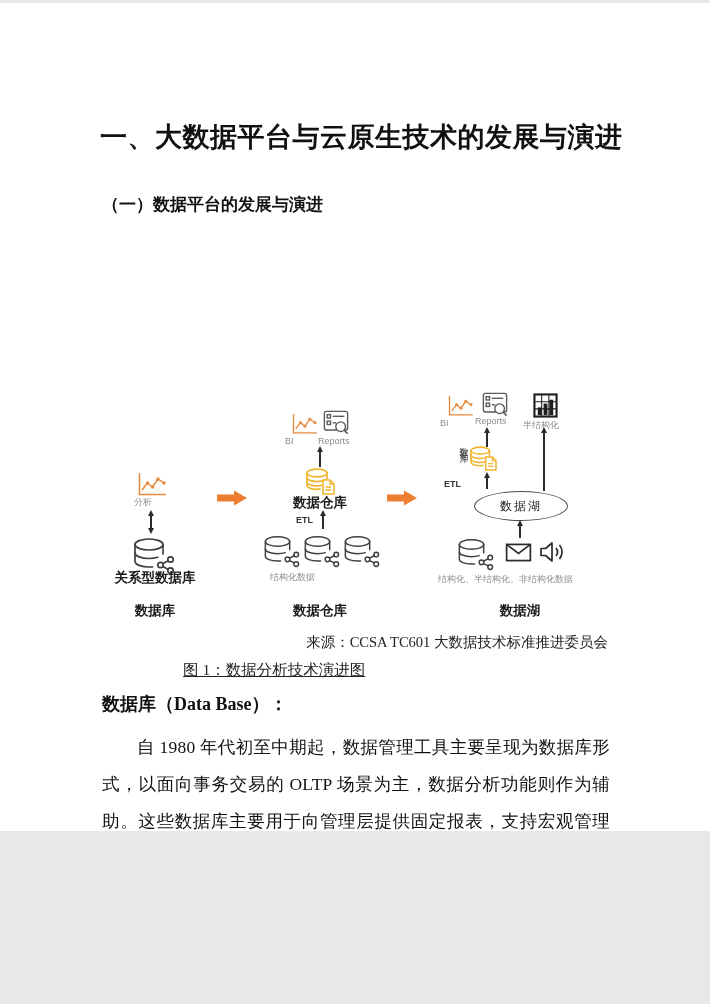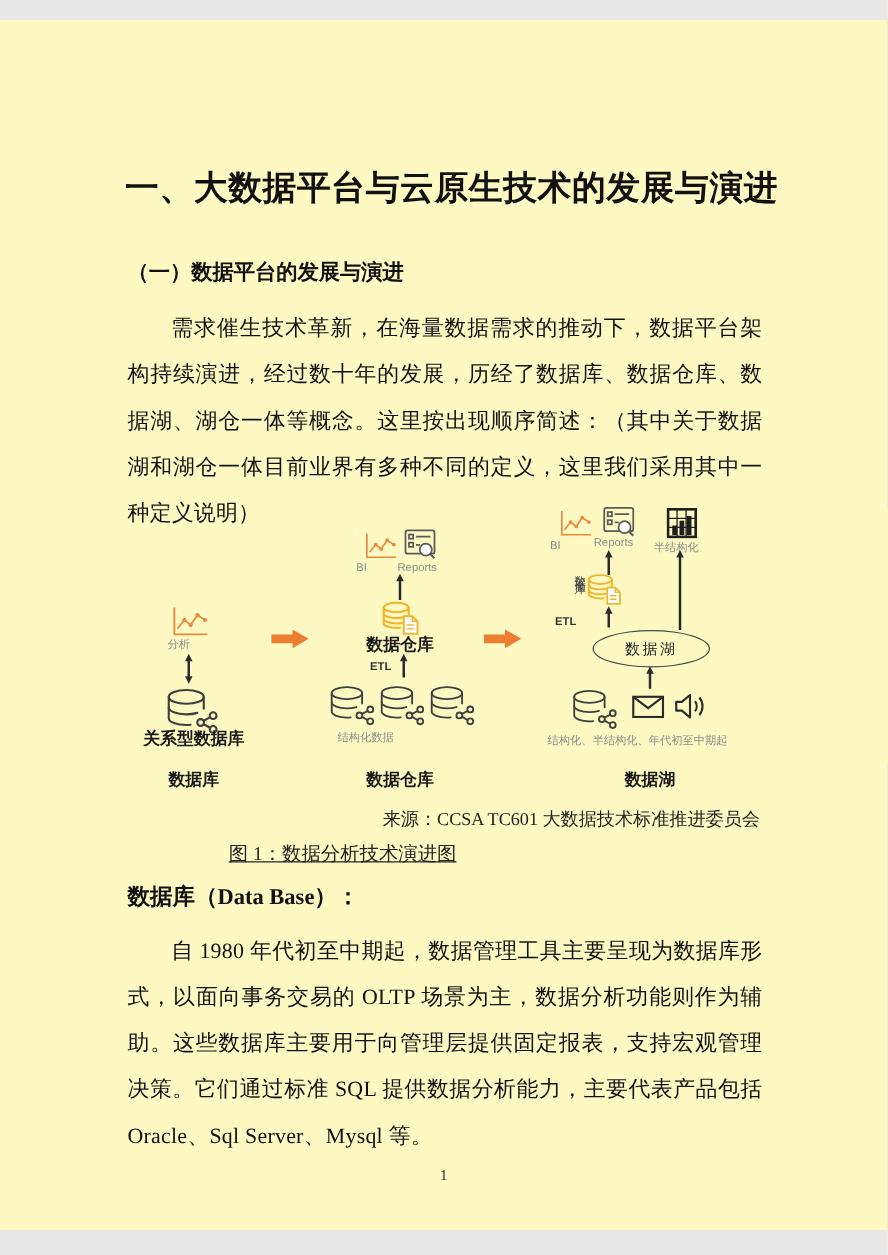--- a/index.html
+++ b/index.html
@@ -1,18 +1,18 @@
 <!DOCTYPE html>
 <html><head>
 <meta charset="utf-8">
 <style>
   html,body{margin:0;padding:0;background:#e8e8e8;}
   .page{
-    position:relative; width:710px; height:968px; margin:16px auto;
-    background:#fef9c3; overflow:hidden;
+    position:relative; width:710px; height:828px; margin:3px auto;
+    background:#ffffff; overflow:hidden;
     font-family:"Liberation Serif","DejaVu Serif",serif; color:#111;
   }
   .h1{
     position:absolute; left:100px; top:116px; width:520px;
     font-size:27px; font-weight:bold; letter-spacing:0.5px; white-space:nowrap;
   }
   .h2{
     position:absolute; left:102px; top:190px; width:420px;
     font-size:17px; font-weight:bold;
     font-family:Liberation Serif, serif;
@@ -146,21 +146,20 @@
     </symbol>
   </defs>
 </svg>
 
 <div class="page">
 
   <div class="h1">一、大数据平台与云原生技术的发展与演进</div>
 
   <div class="h2">（一）数据平台的发展与演进</div>
 
-  <div class="para para1">需求催生技术革新，在海量数据需求的推动下，数据平台架构持续演进，经过数十年的发展，历经了数据库、数据仓库、数据湖、湖仓一体等概念。这里按出现顺序简述：（其中关于数据湖和湖仓一体目前业界有多种不同的定义，这里我们采用其中一种定义说明）</div>
 
   <div class="diagram">
 
     <svg class="abs" style="left:137px;top:83px" width="30" height="25">
         <use href="#sym-chart"></use>
       </svg>
     <div class="lbl-sm" style="left:134px;top:107px;width:36px">分析</div>
     <div class="dar" style="left:150px;top:126px;height:14px"></div>
     <svg class="abs" style="left:130px;top:148px" width="46" height="38">
         <use href="#sym-db"></use>
@@ -229,21 +228,21 @@
     <div class="uar" style="left:519px;top:136px;height:13px"></div>
     <svg class="abs" style="left:455px;top:149px" width="40" height="33">
         <use href="#sym-db"></use>
       </svg>
     <svg class="abs" style="left:505px;top:154px" width="27" height="19">
         <use href="#sym-mail"></use>
       </svg>
     <svg class="abs" style="left:539px;top:151px" width="28" height="24">
         <use href="#sym-speaker"></use>
       </svg>
-    <div class="lbl-sm" style="left:438px;top:184px;width:164px">结构化、半结构化、年代初至中期起</div>
+    <div class="lbl-sm" style="left:438px;top:184px;width:164px">结构化、半结构化、非结构化数据</div>
     <div class="lbl-bold" style="left:470px;top:213px;width:100px">数据湖</div>
   </div>
 
   <div class="fig-source">来源：CCSA TC601 大数据技术标准推进委员会</div>
   <div class="fig-caption">图 1：数据分析技术演进图</div>
 
   <div class="h3">数据库（Data Base）：</div>
 
   <div class="para para2">自 1980 年代初至中期起，数据管理工具主要呈现为数据库形式，以面向事务交易的 OLTP 场景为主，数据分析功能则作为辅助。这些数据库主要用于向管理层提供固定报表，支持宏观管理决策。它们通过标准 SQL 提供数据分析能力，主要代表产品包括 Oracle、Sql Server、Mysql 等。</div>
 

